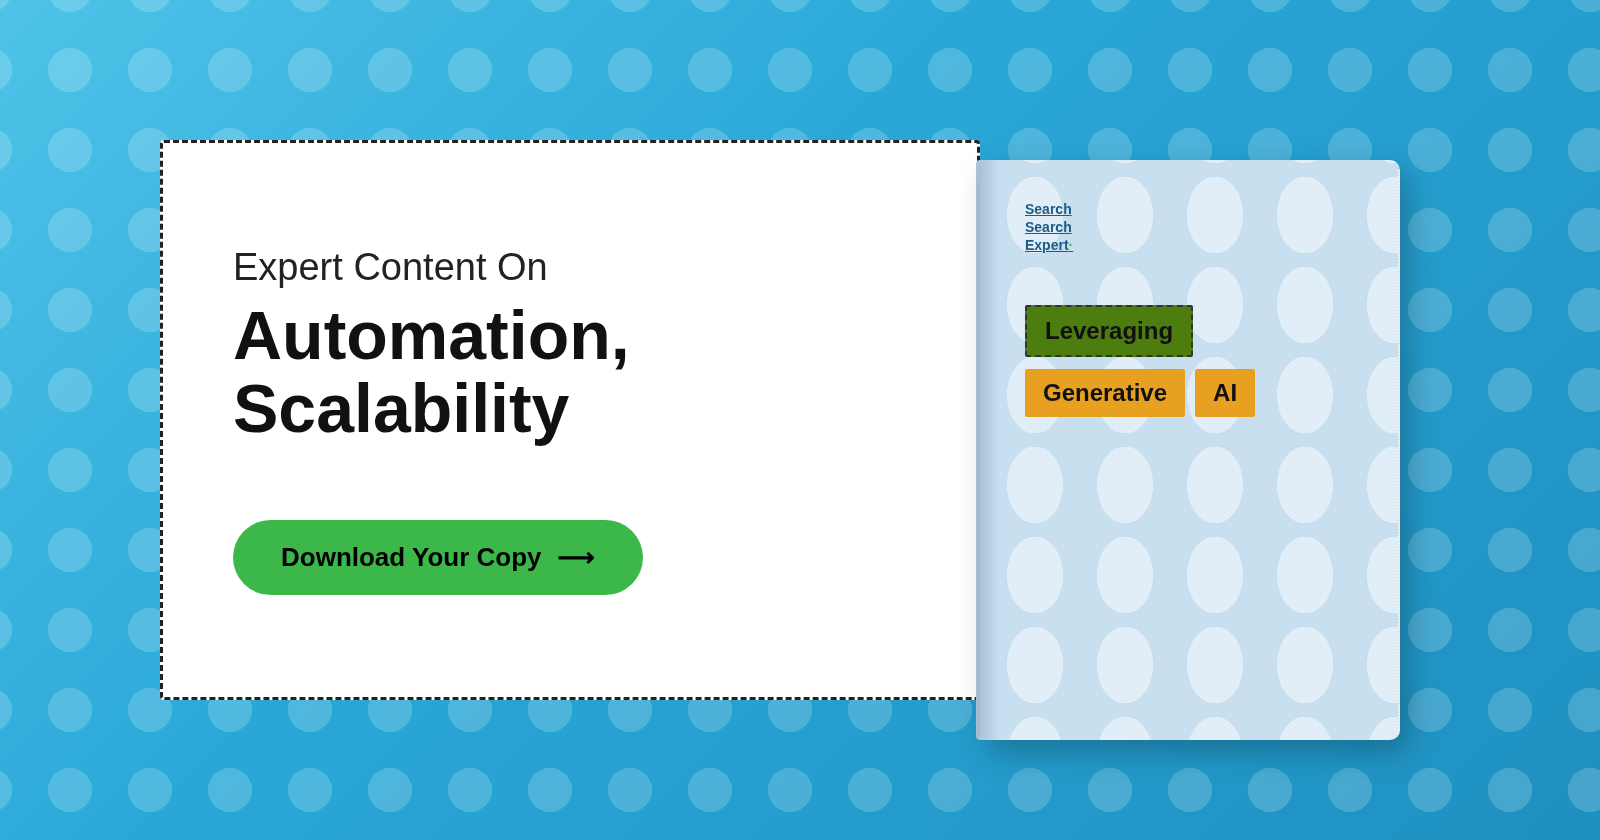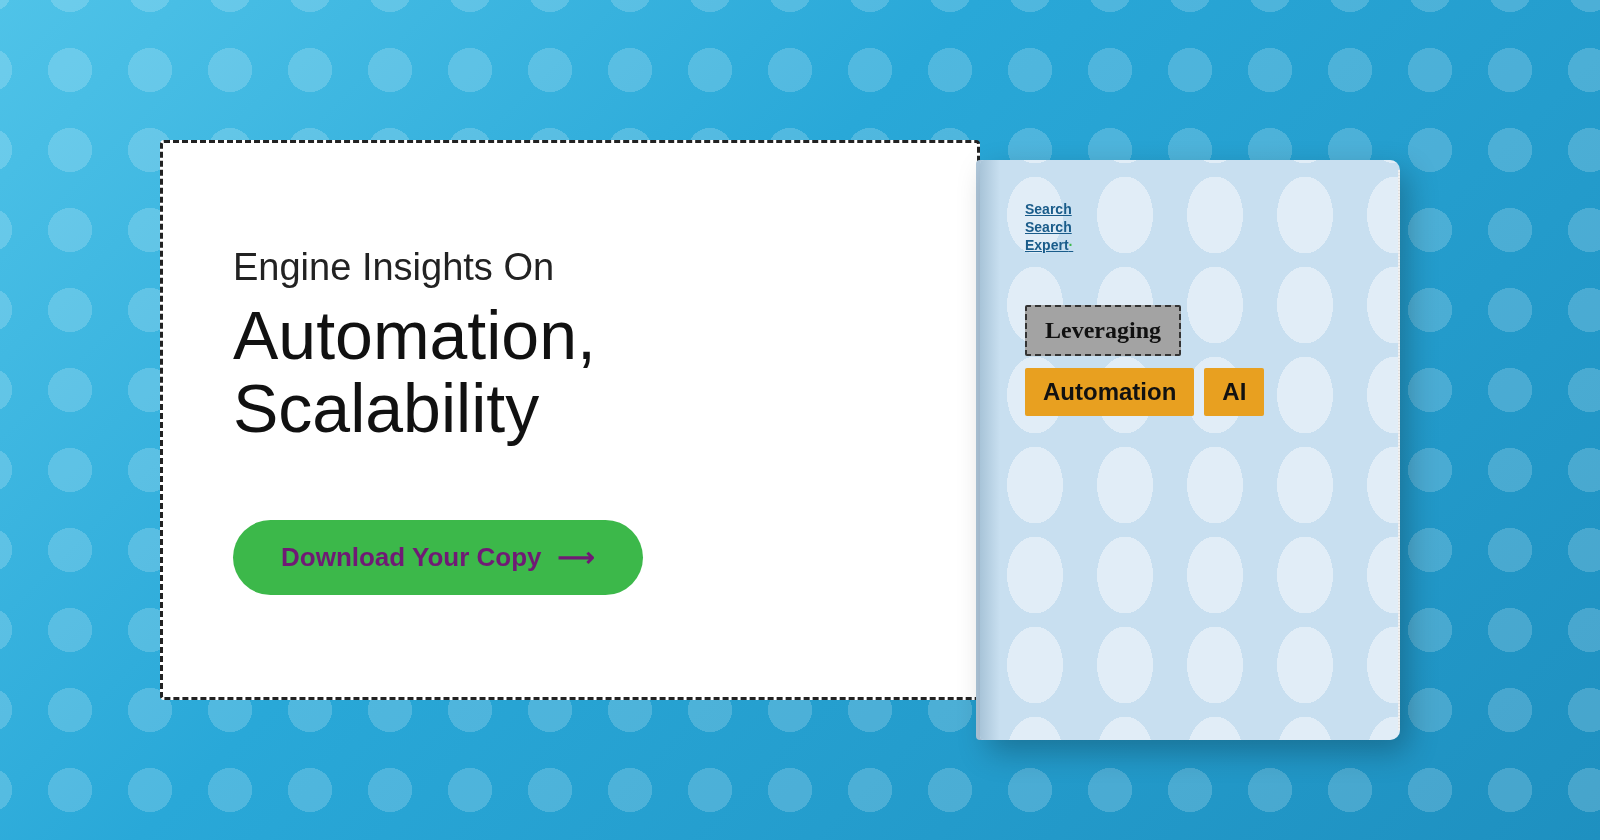--- a/index.html
+++ b/index.html
@@ -59,32 +59,32 @@
     .subtitle {
       font-size: 38px;
       font-weight: 400;
       color: #222;
       line-height: 1.2;
       margin-bottom: 8px;
     }
 
     .title {
       font-size: 68px;
-      font-weight: 400;
+      font-weight: 700;
       color: #111;
       line-height: 1.08;
       margin-bottom: 74px;
     }
 
     .cta-button {
       display: inline-flex;
       align-items: center;
       gap: 16px;
       background: #3cb84a;
-      color: #701a75;
+      color: #000000;
       border: none;
       border-radius: 50px;
       padding: 22px 48px;
       font-size: 26px;
       font-weight: 700;
       cursor: pointer;
       width: fit-content;
       text-decoration: none;
       transition: background 0.2s;
     }
@@ -180,23 +180,22 @@
     .book-tag {
       padding: 10px 18px;
       font-size: 24px;
       font-weight: 700;
       border-radius: 2px;
       display: inline-block;
     }
 
     .book-tag.outline {
       border: 2.5px dashed #333;
-      background: #a3a3a3;
+      background: #4d7c0f;
       color: #111;
-      font-family: Liberation Serif, serif;
     }
 
     .book-tag.filled {
       background: #e8a020;
       color: #111;
       border: none;
     }
 
     
     .book-pages {
@@ -216,21 +215,21 @@
     }
   </style>
 </head>
 <body>
 
 <div class="bg-dots"></div>
 
 <div class="container">
 
   <div class="promo-box">
-    <p class="subtitle">Engine Insights On</p>
+    <p class="subtitle">Expert Content On</p>
     <h1 class="title">
       <span>Automation, Scalability</span><br>
     </h1>
     <button class="cta-button">
       <span>Download Your Copy</span>
       <span class="arrow-icon">⟶</span>
     </button>
   </div>
 
   <div class="book-wrapper">
@@ -244,21 +243,21 @@
             <span>Search</span><br>
             <span>Expert</span><span class="logo-dot">·</span>
           </div>
         </div>
 
         <div class="book-title-section">
           <div class="book-title-row">
             <span class="book-tag outline">Leveraging</span>
           </div>
           <div class="book-title-row">
-            <span class="book-tag filled">Automation</span>
+            <span class="book-tag filled">Generative</span>
             <span class="book-tag filled">AI</span>
           </div>
         </div>
       </div>
     </div>
   </div>
 
 </div>
 
 </body></html>

